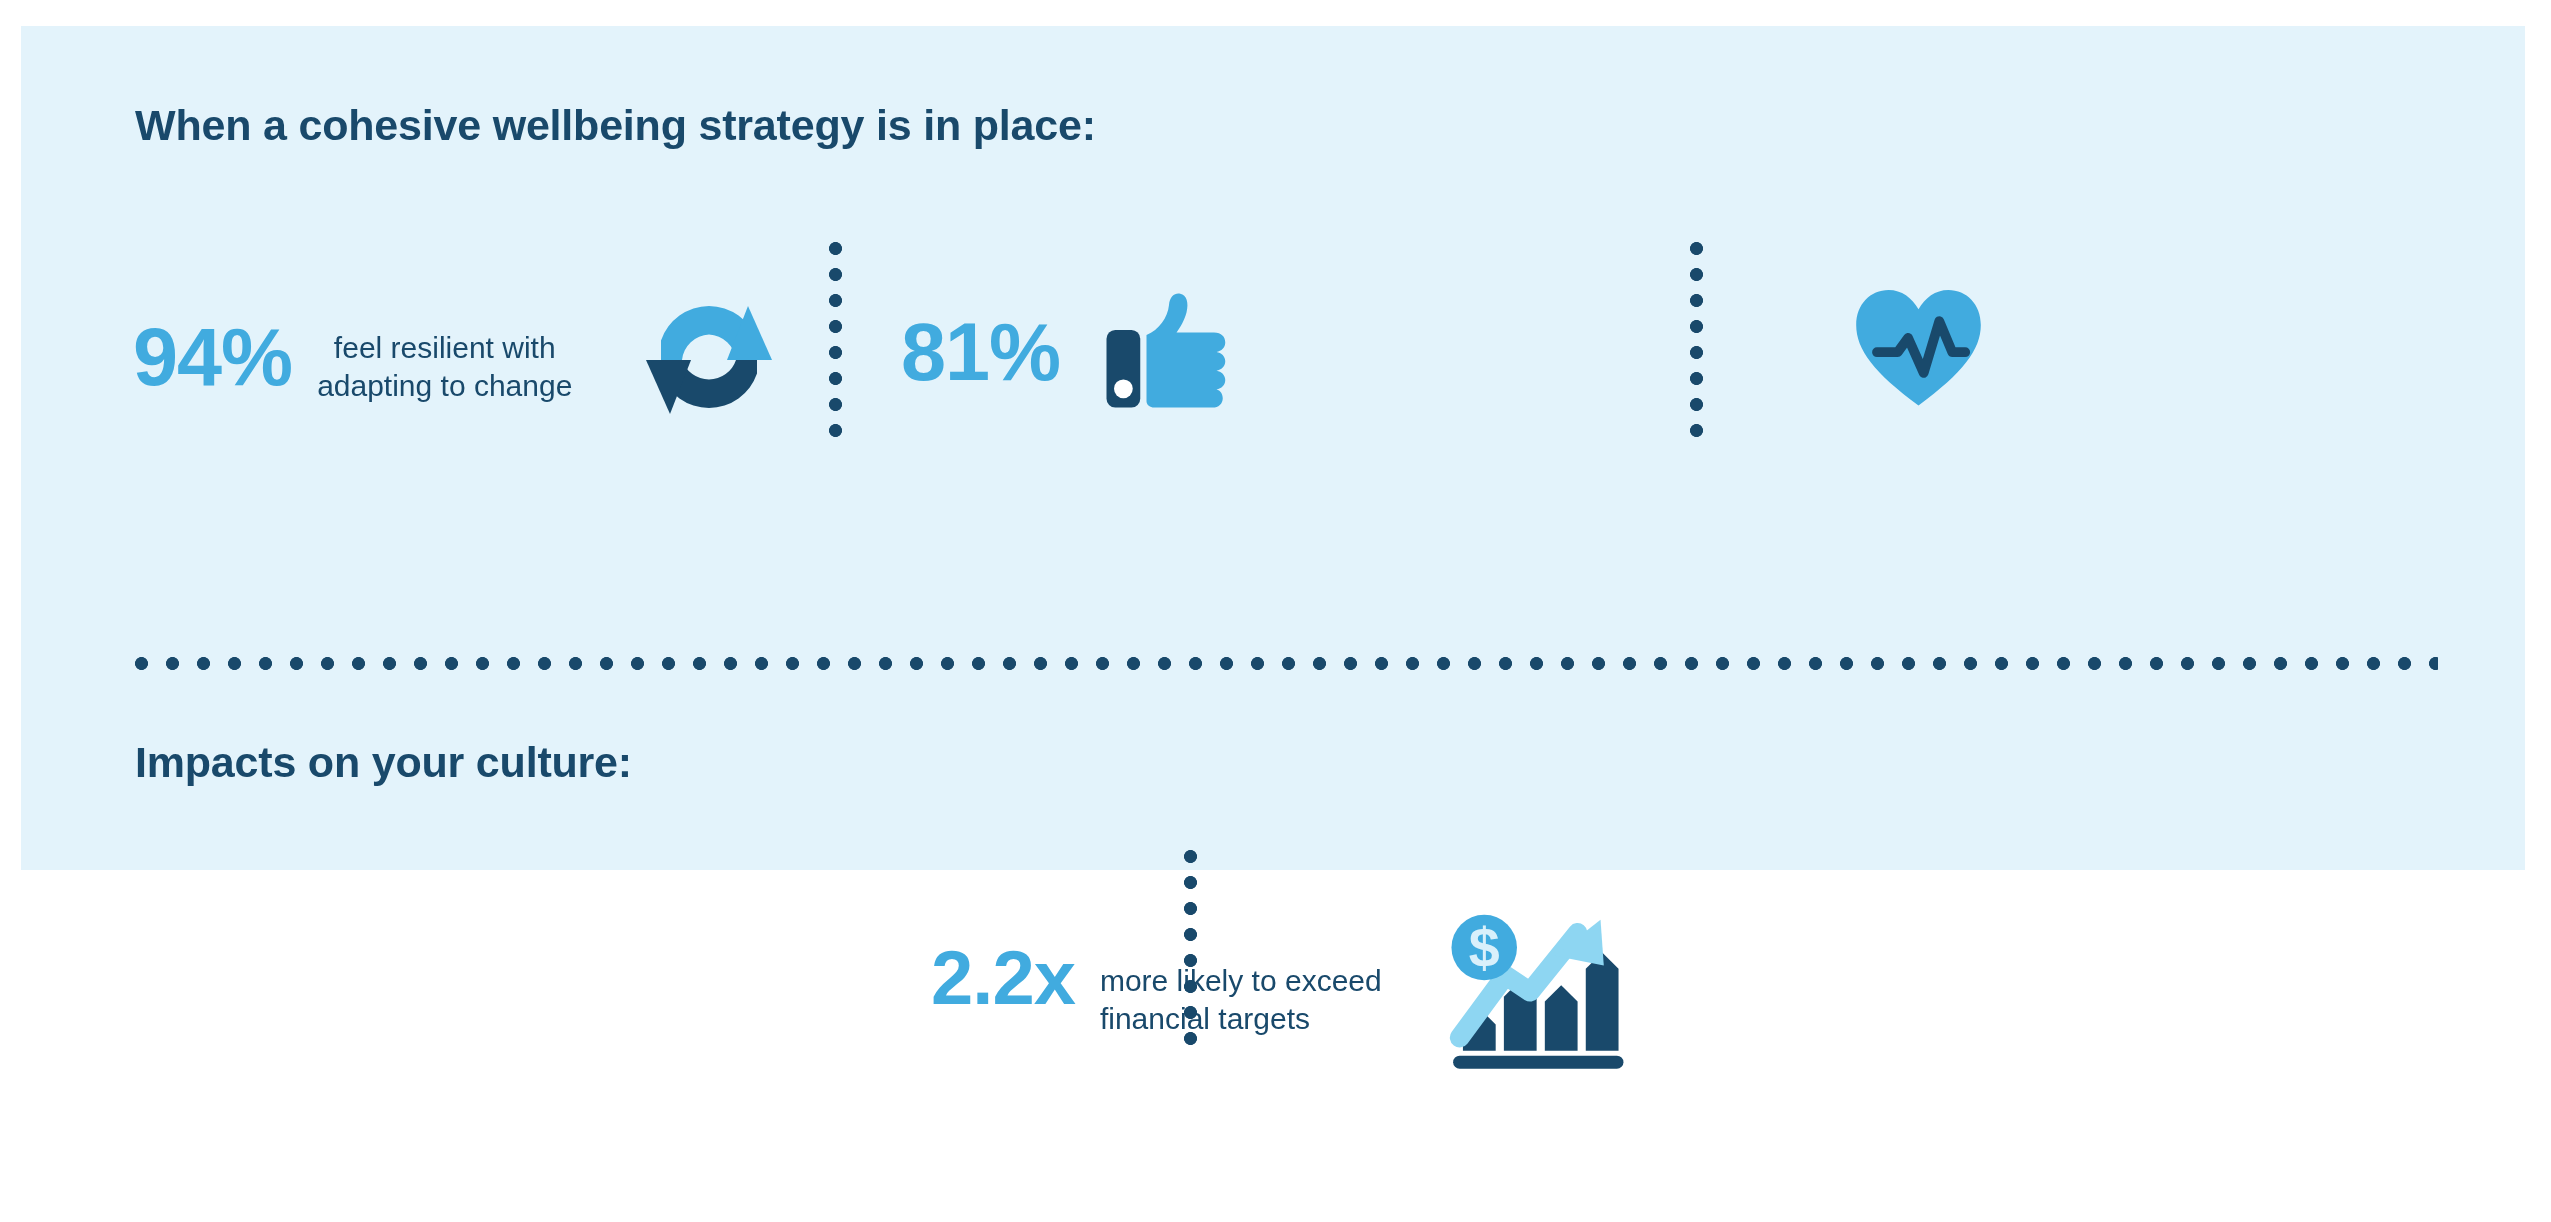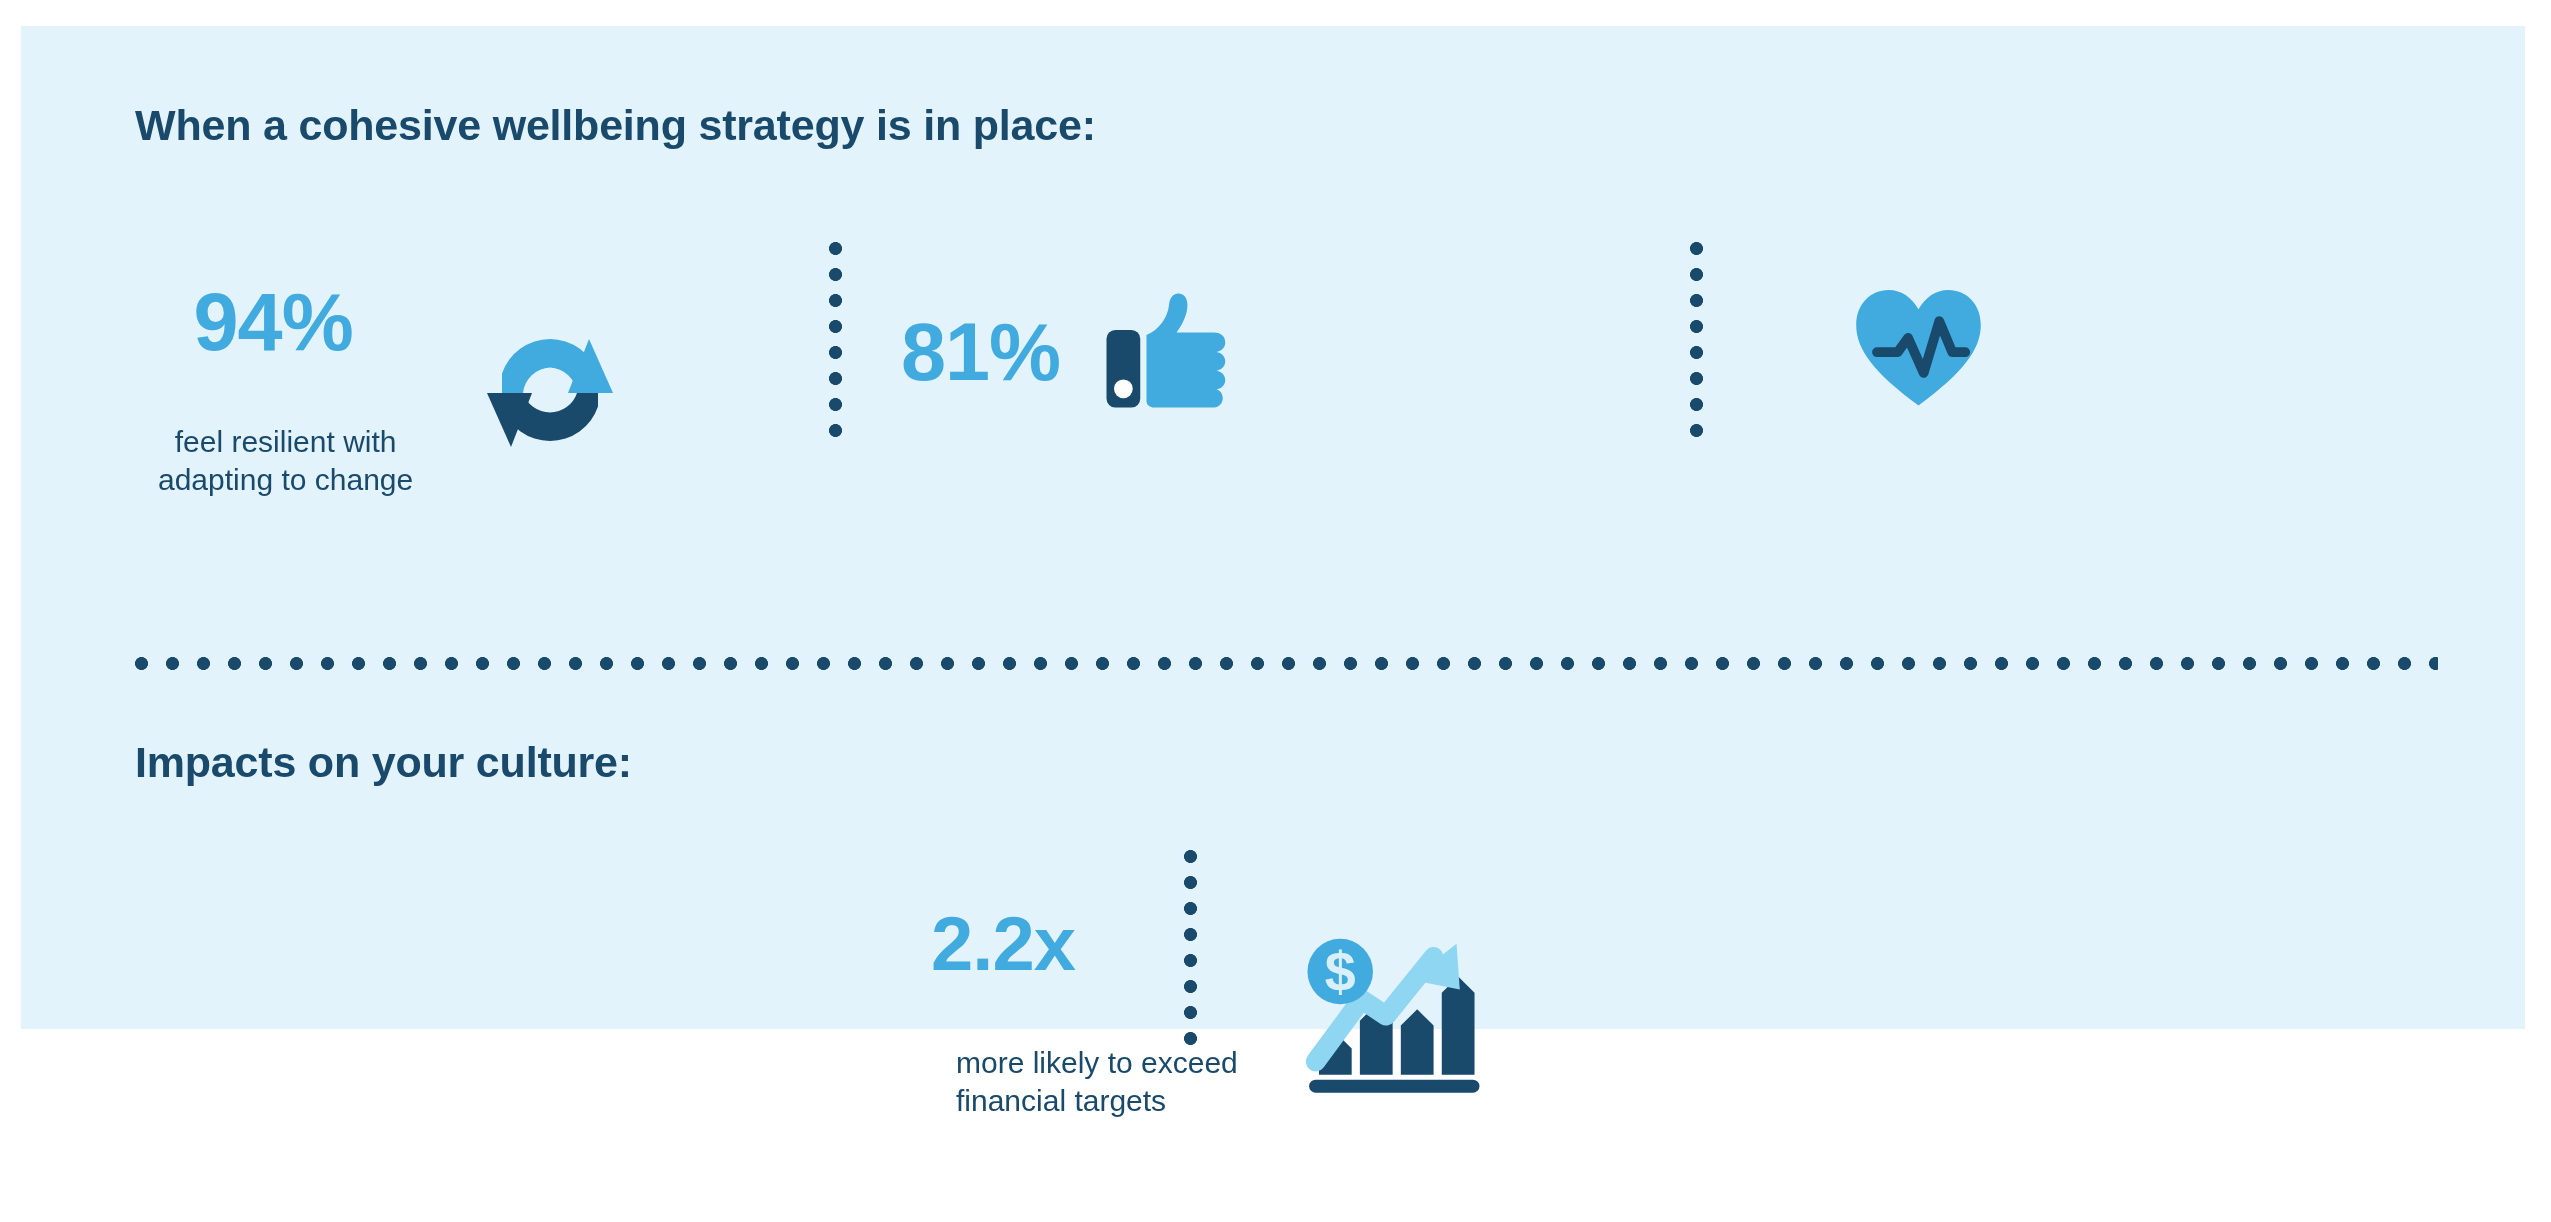--- a/index.html
+++ b/index.html
@@ -12,21 +12,21 @@
     height: 1222px;
     font-family: "Liberation Sans", sans-serif;
     overflow: hidden;
   }
 
   #infographic {
     position: absolute;
     left: 21px;
     top: 26px;
     width: 2504px;
-    height: 1003px;
+    height: 844px;
     background: #e3f3fb;
   }
 
   
   .section-heading {
     position: absolute;
     color: #19496b;
     font-size: 43px;
     font-weight: bold;
     letter-spacing: -0.2px;
@@ -37,22 +37,21 @@
 
   
   .stat-block {
     position: absolute;
     display: flex;
     flex-direction: row;
     align-items: center;
   }
   .stat-textwrap {
     display: flex;
-    flex-direction: column;
-    gap: 40px;
+    flex-direction: row;
   }
   .stat-value {
     color: #41abdf;
     font-weight: bold;
     line-height: 1;
     white-space: nowrap;
   }
   .stat-label {
     color: #19496b;
     line-height: 1.26;

